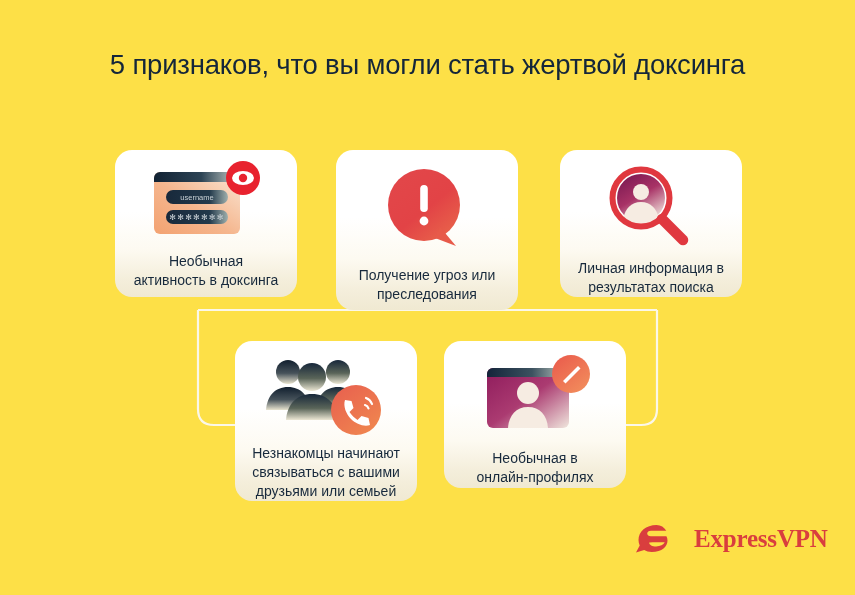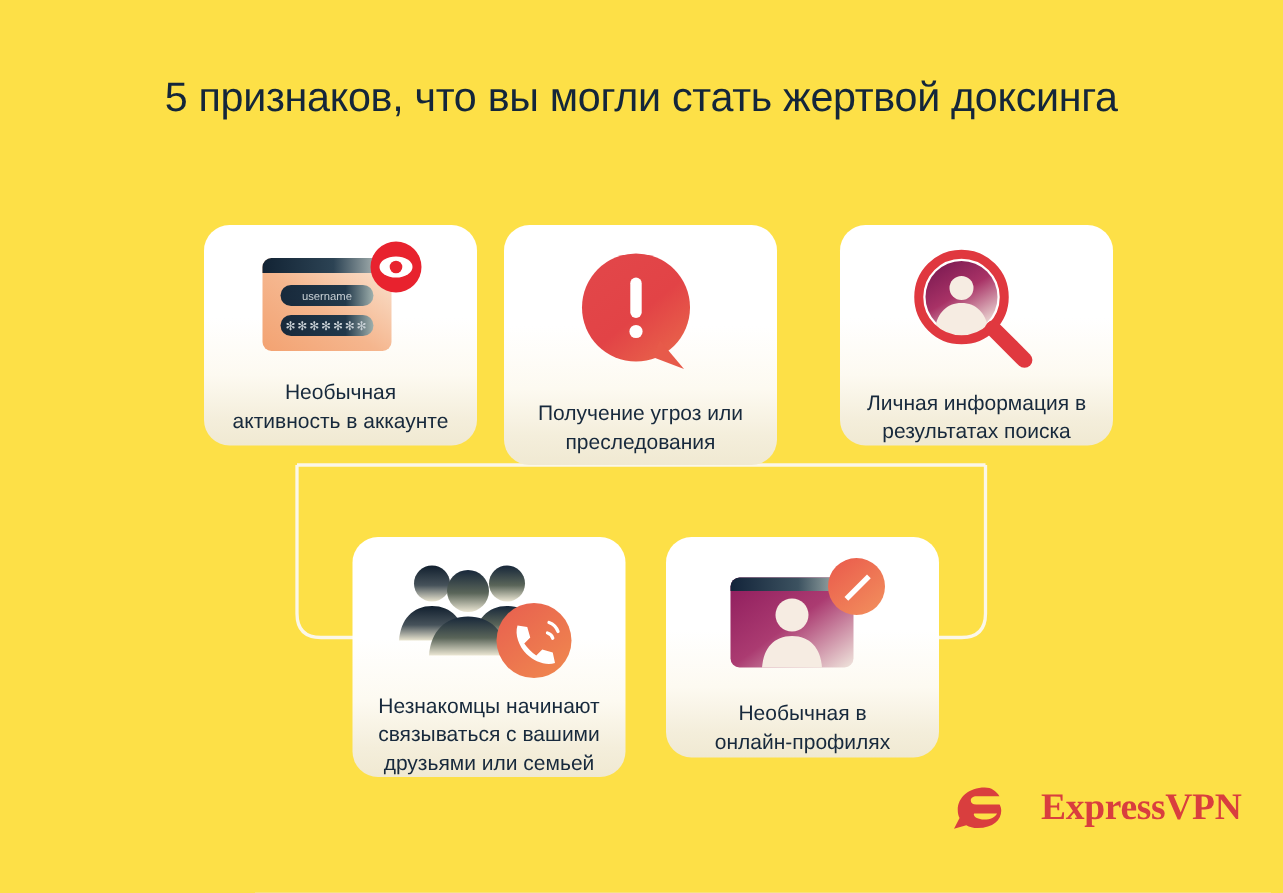--- a/index.html
+++ b/index.html
@@ -56,23 +56,23 @@
     display: flex;
     flex-direction: column;
     align-items: center;
   }
   .card-top {
     position: absolute;
     top: 150px;
   }
   .card-bottom {
     position: absolute;
-    top: 358px;
-  }
-  .card-1 { left: 136px; height: 147px; }
+    top: 341px;
+  }
+  .card-1 { left: 115px; height: 147px; }
   .card-2 { left: 336px; height: 160px; }
   .card-3 { left: 560px; height: 147px; }
   .card-4 { left: 235px; height: 160px; }
   .card-5 { left: 444px; height: 147px; }
 
   .icon-wrap {
     position: relative;
     width: 100%;
     display: flex;
     justify-content: center;
@@ -156,21 +156,21 @@
 
         <rect x="20" y="50" width="62" height="14" rx="7" fill="url(#fieldGrad)"></rect>
         <text x="51" y="60" text-anchor="middle" font-family="Liberation Sans, sans-serif" font-size="8" letter-spacing="1.2" fill="#c9d1d6">✻✻✻✻✻✻✻</text>
 
         <circle cx="97" cy="18" r="17" fill="#e8222e"></circle>
         <ellipse cx="97" cy="18" rx="11" ry="7" fill="#ffffff"></ellipse>
         <circle cx="97" cy="18" r="4.2" fill="#e8222e"></circle>
       </svg>
     </div>
     <div class="card-label">Необычная
-активность в аккаунте</div>
+активность в доксинга</div>
   </div>
 
   <div class="card card-top card-2">
     <div class="icon-wrap">
       <svg width="100" height="98" viewBox="0 0 100 98">
         <defs>
           <linearGradient id="bubbleGrad" x1="0.1" y1="0" x2="0.9" y2="1">
             <stop offset="0%" stop-color="#e2474a"></stop>
             <stop offset="55%" stop-color="#e24346"></stop>
             <stop offset="100%" stop-color="#e9674b"></stop>

